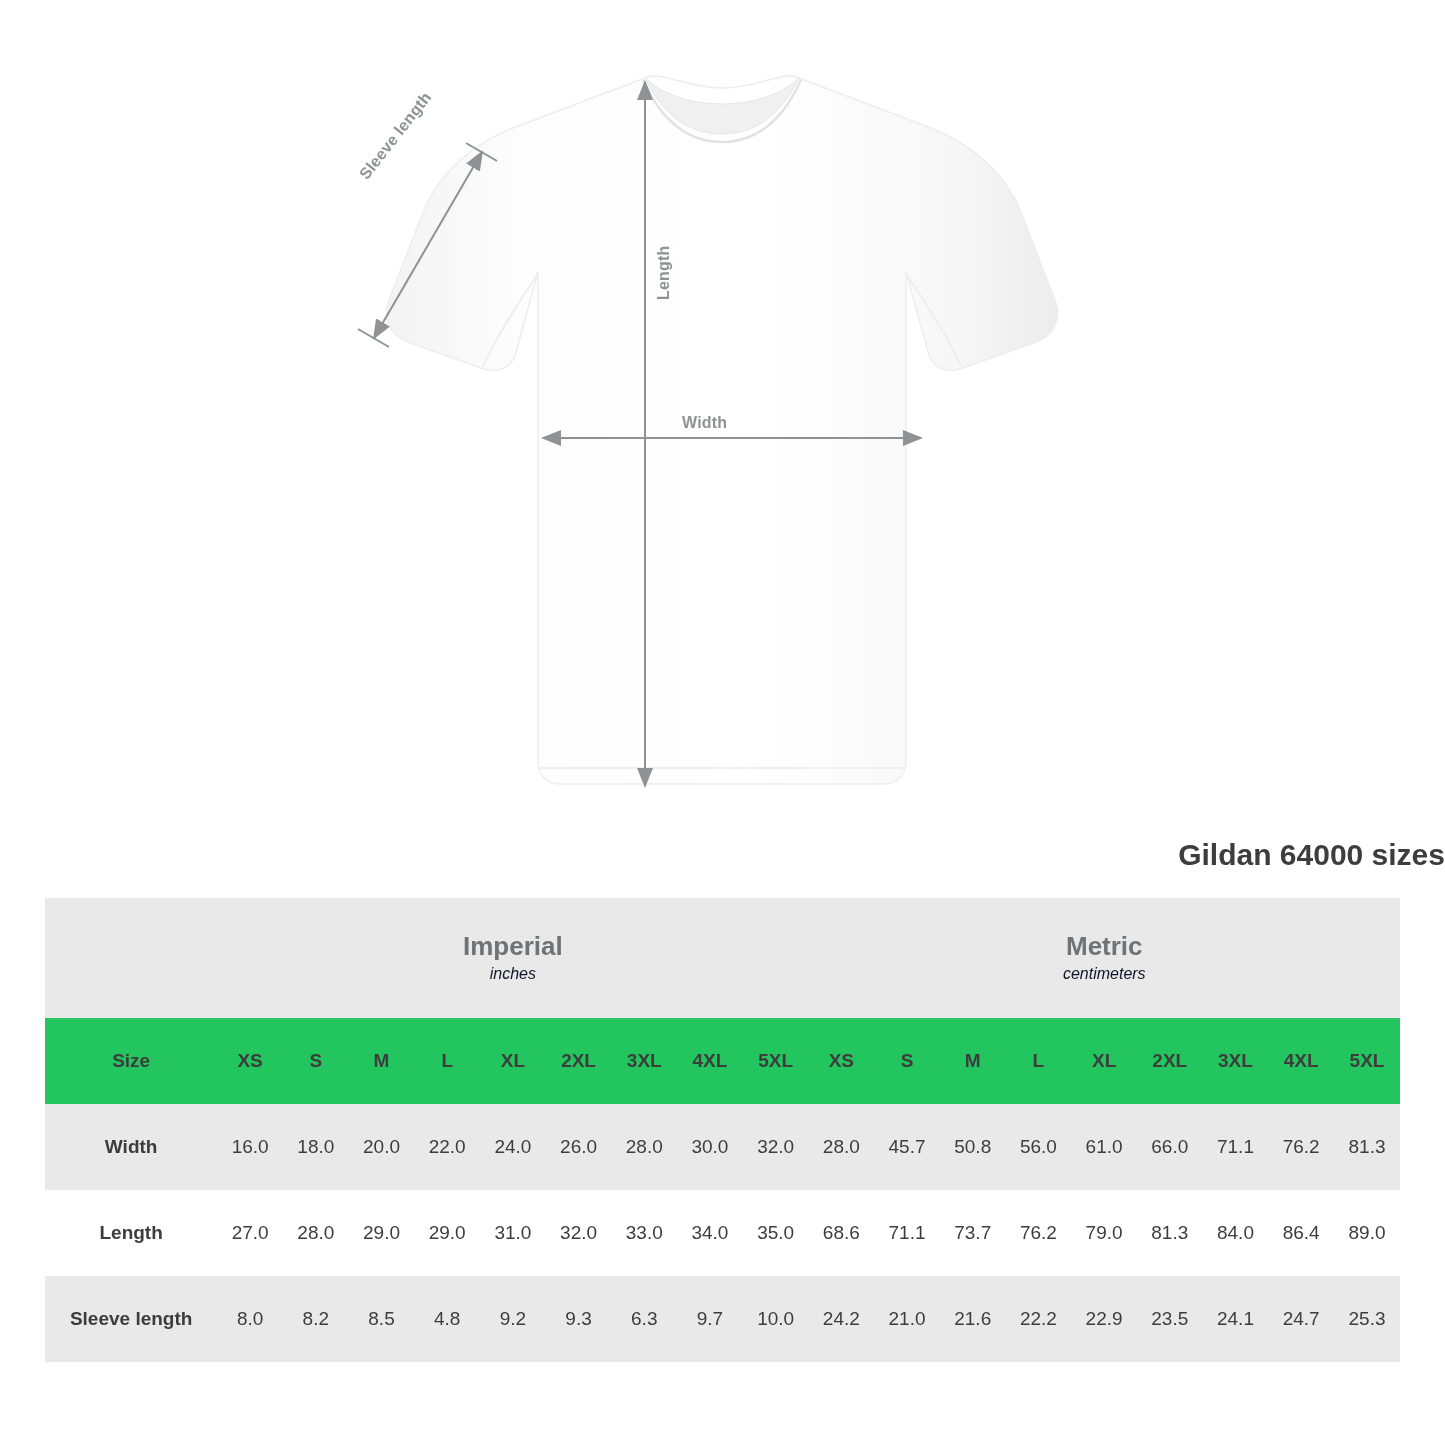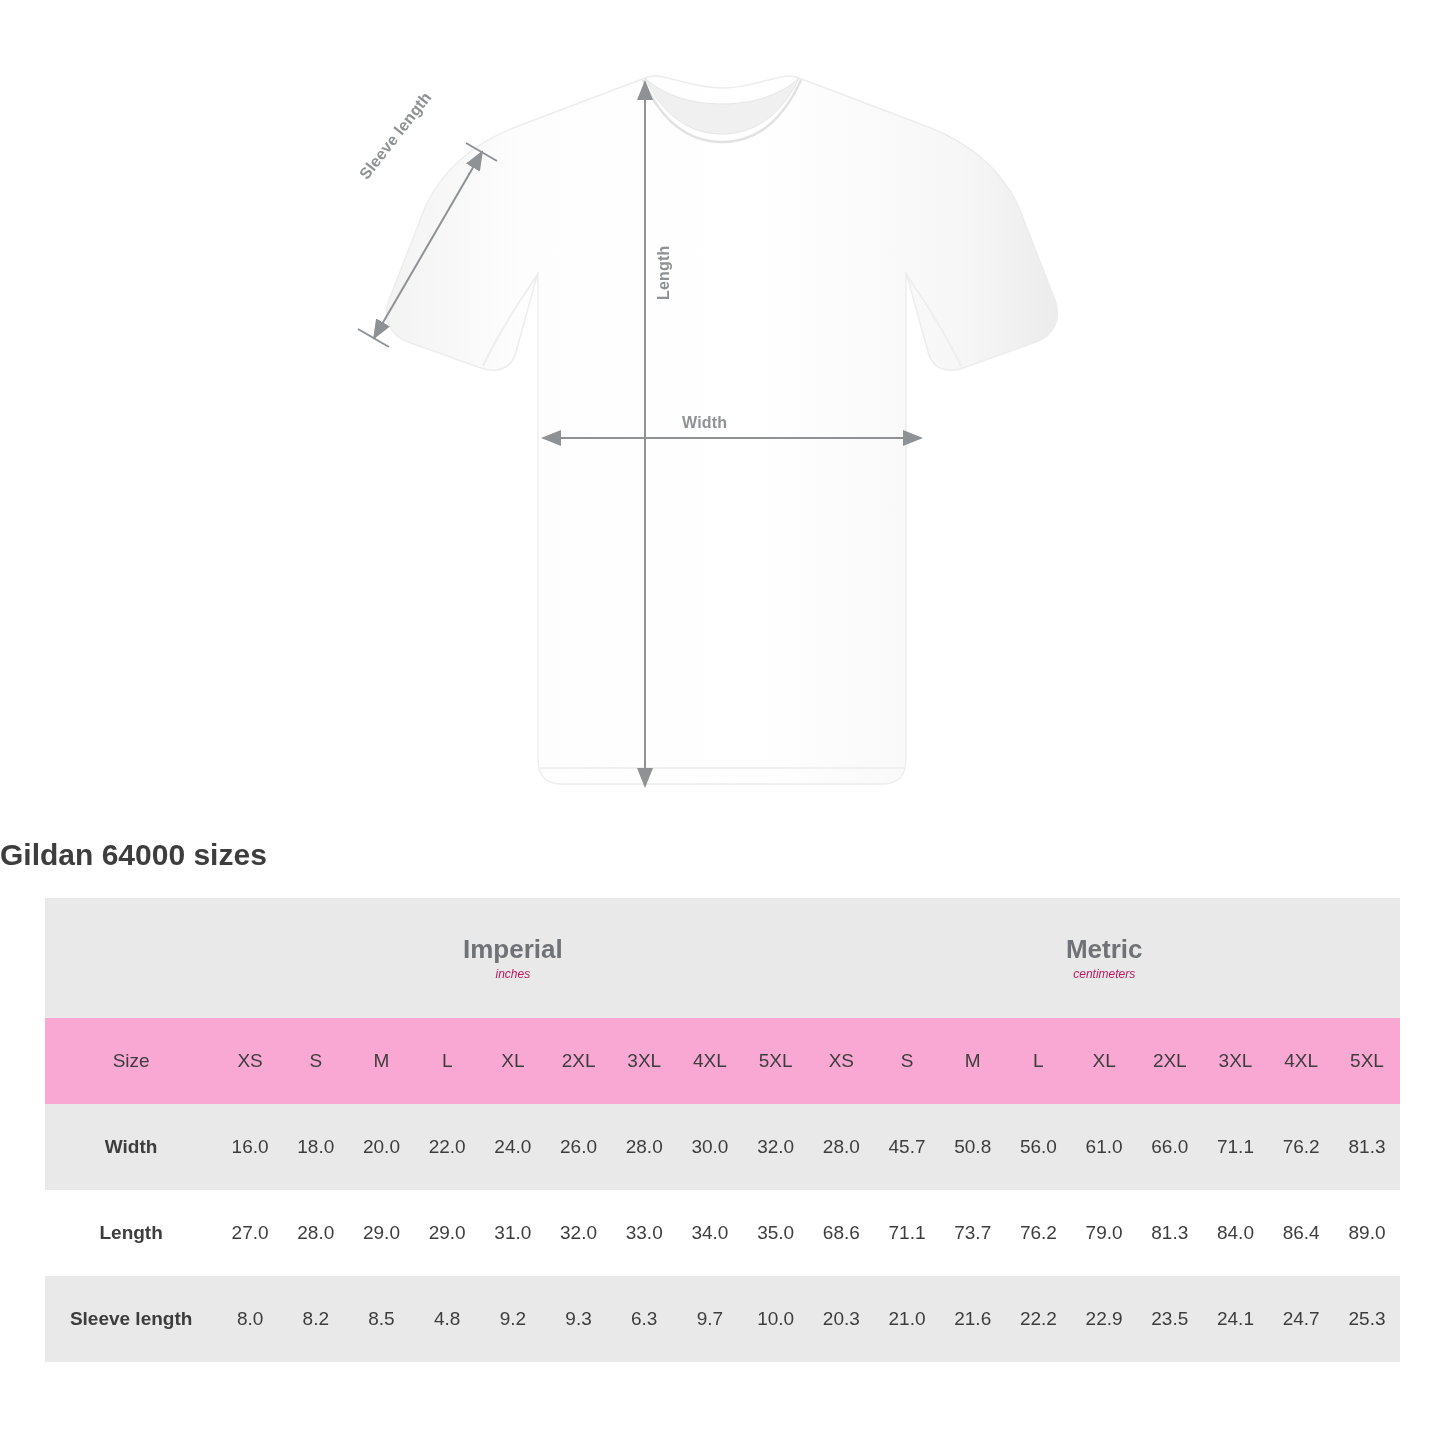--- a/index.html
+++ b/index.html
@@ -46,21 +46,21 @@
     transform: rotate(-90deg);
     transform-origin: left top;
   }
   .label-width {
     left: 682px;
     top: 414px;
   }
 
   
   .title-block {
-    text-align: left;
+    text-align: right;
     margin-top: 18px;
   }
   .chart-title {
     font-size: 30px;
     font-weight: bold;
     color: #3d3d3d;
     margin: 0 0 14px 0;
   }
   .chart-note {
     font-size: 17px;
@@ -89,30 +89,30 @@
     background: #e9e9e9;
     height: 118px;
   }
   .unit-name {
     font-size: 26px;
     font-weight: bold;
     color: #6f7276;
     line-height: 1.25;
   }
   .unit-sub {
-    font-size: 12px;
+    font-size: 16px;
     font-style: italic;
-    color: #be185d;
+    color: #0f172a;
     line-height: 1.5;
   }
   .row-size td {
-    background: #f9a8d4;
+    background: #22c55e;
     height: 84px;
     font-size: 19px;
-    font-weight: normal;
+    font-weight: bold;
     color: #3d3d3d;
   }
   .row-shade td {
     background: #e9e9e9;
     height: 84px;
   }
   .row-plain td {
     background: #ffffff;
     height: 84px;
   }
@@ -305,21 +305,21 @@
         <td class="rowhead">Sleeve length</td>
         <td class="cell">8.0</td>
         <td class="cell">8.2</td>
         <td class="cell">8.5</td>
         <td class="cell">4.8</td>
         <td class="cell">9.2</td>
         <td class="cell">9.3</td>
         <td class="cell">6.3</td>
         <td class="cell">9.7</td>
         <td class="cell">10.0</td>
-        <td class="cell">20.3</td>
+        <td class="cell">24.2</td>
         <td class="cell">21.0</td>
         <td class="cell">21.6</td>
         <td class="cell">22.2</td>
         <td class="cell">22.9</td>
         <td class="cell">23.5</td>
         <td class="cell">24.1</td>
         <td class="cell">24.7</td>
         <td class="cell">25.3</td>
       </tr>
     </tbody>

